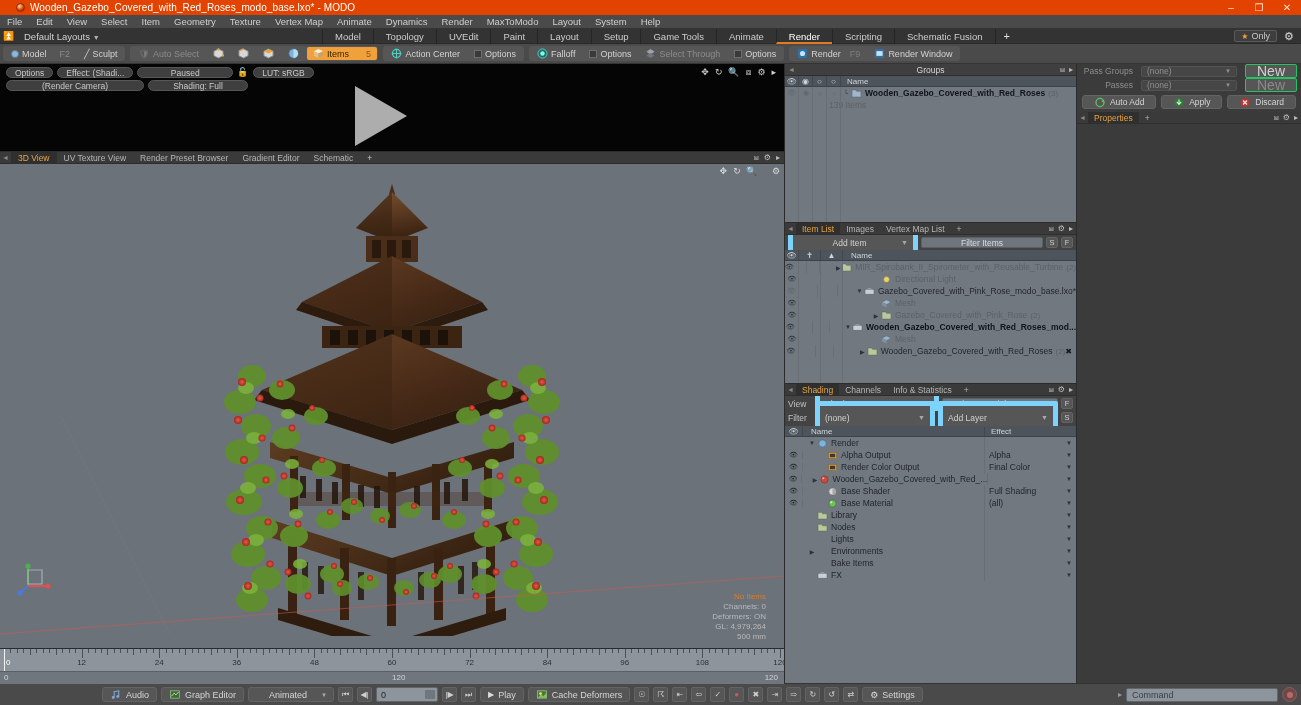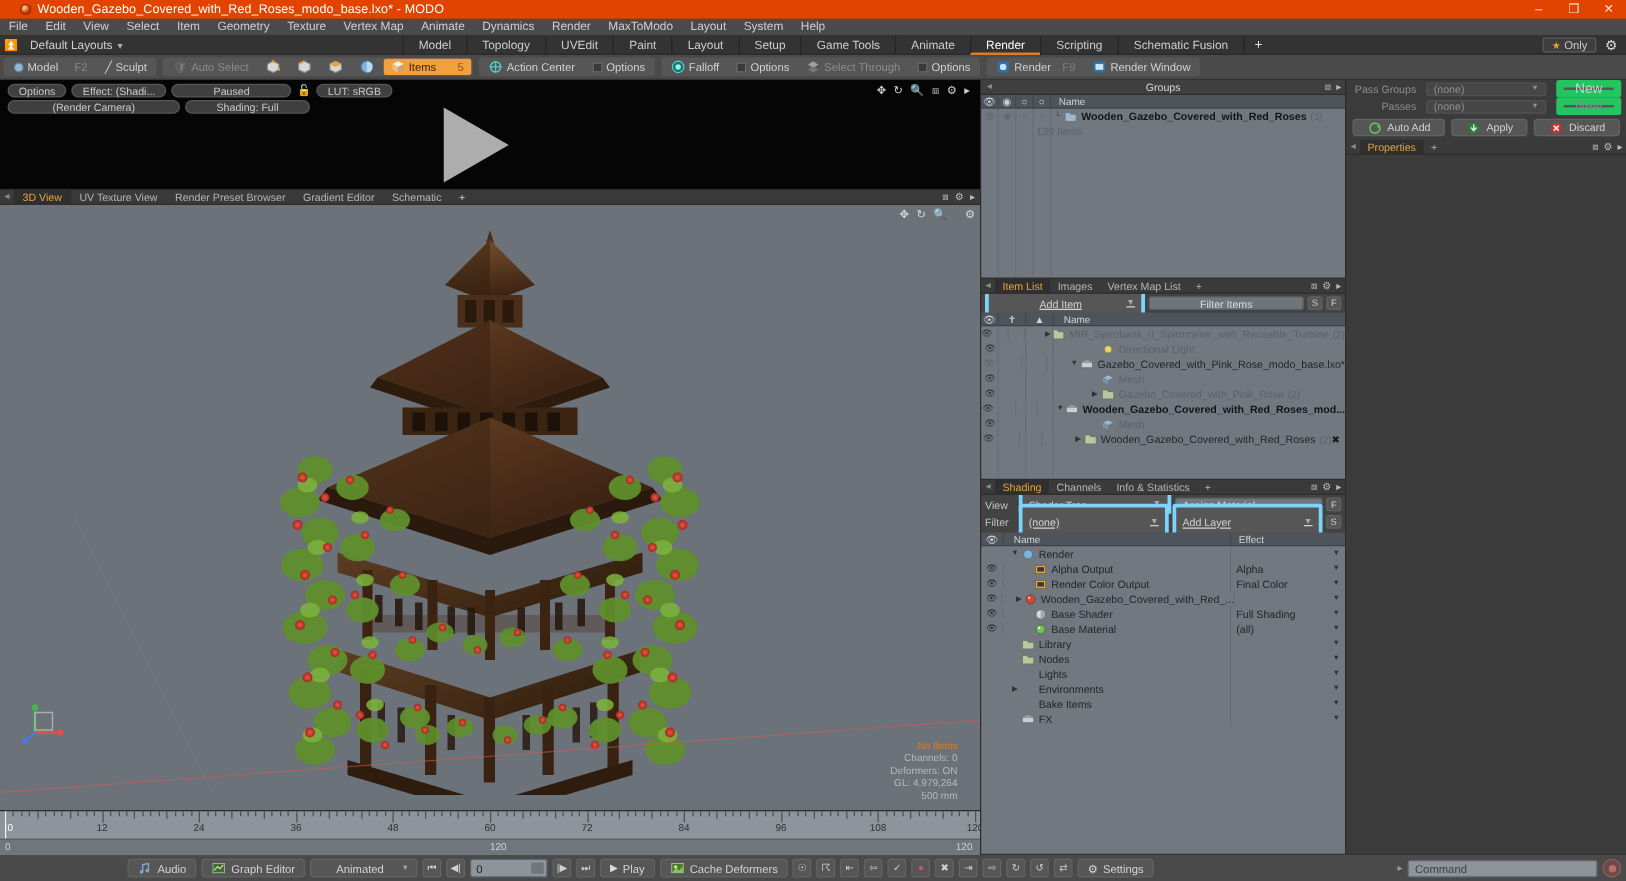--- a/index.html
+++ b/index.html
@@ -156,23 +156,23 @@
   .phead .rtools { position:absolute; right:3px; display:flex; gap:4px; color:#bdbdbd; font-size:8px; }
   .ptabs { height:12px; background:#3a3a3a; display:flex; align-items:center;
            border-bottom:1px solid #2e2e2e; flex:0 0 auto; position:relative; }
   .ptab { padding:0 6px; font-size:8.5px; color:#b5b5b5; line-height:12px; white-space:nowrap; }
   .ptab.active { background:#2f2f2f; color:#e8a33d; }
 
   .toolrow { height:15px; display:flex; align-items:center; gap:3px; padding:2px 3px;
              background:#434343; flex:0 0 auto; }
   .newgrpbtn { background:#565656; border:1px solid #636363; border-radius:2px; height:11px;
                padding:0 6px; font-size:8.5px; color:#d2d2d2; line-height:10px; }
-  .selbox { background:#565656; border:3px solid #7dd3fc; border-radius:2px; height:11px;
+  .selbox { background:#565656; border:5px solid #7dd3fc; border-radius:2px; height:11px;
             display:flex; align-items:center; justify-content:space-between; padding:12px 5px;
-            font-size:8.5px; color:#d2d2d2;text-decoration:underline; }
+            font-size:8.5px; color:#d2d2d2; }
   .selbox .cv { font-size:7px; color:#a9a9a9; }
   .txtbox { background:#6e757c; border:1px solid #5a6166; border-radius:2px; height:11px;
             display:flex; align-items:center; padding:0 5px; font-size:8.5px; color:#d8dcdf; }
   .minibtn { width:12px; height:11px; background:#565656; border:1px solid #636363; border-radius:2px;
              font-size:7.5px; color:#d0d0d0; display:flex; align-items:center; justify-content:center; }
 
   
   .listhead { height:11px; background:#4d545b; display:flex; align-items:center;
               font-size:8px; color:#cfd4d8; flex:0 0 auto; border-bottom:1px solid #3c4248; }
   .lhcell { display:flex; align-items:center; justify-content:center; height:11px;
@@ -195,22 +195,22 @@
   .seff { width:92px; display:flex; align-items:center; justify-content:space-between;
           padding-right:4px; border-left:1px solid #676e75; height:12px; padding-left:4px; }
   .seff .car { font-size:6px; color:#2d3237; }
 
   
   .passrow { display:flex; align-items:center; justify-content:flex-end; gap:8px;
              height:14px; padding:0 4px; font-size:8.5px; color:#8e8e8e; }
   .passsel { width:96px; background:#464646; border:1px solid #525252; border-radius:2px; height:11px;
              display:flex; align-items:center; justify-content:space-between; padding:0 5px;
              font-size:8.5px; color:#909090; }
-  .passnew { width:52px; background:#565656; border:6px solid #22c55e; border-radius:2px; height:14px;
-             font-size:11px; color:#d0d0d0; display:flex; align-items:center; justify-content:center; }
+  .passnew { width:52px; background:#565656; border:1px solid #22c55e; border-radius:2px; height:14px;
+             font-size:14px; color:#d0d0d0; display:flex; align-items:center; justify-content:center; }
   .passnew.dim { color:#8a8a8a; }
   .actrow { display:flex; align-items:center; gap:5px; padding:3px 5px; }
   .actbtn { flex:1 1 auto; background:#565656; border:1px solid #636363; border-radius:3px; height:14px;
             display:flex; align-items:center; justify-content:center; gap:4px;
             font-size:8.5px; color:#d5d5d5; }
   .propspane { flex:1 1 auto; background:#3b3b3b; }
   .vsep { height:1px; background:#2c2c2c; }
 </style>
 </head>
 <body>

